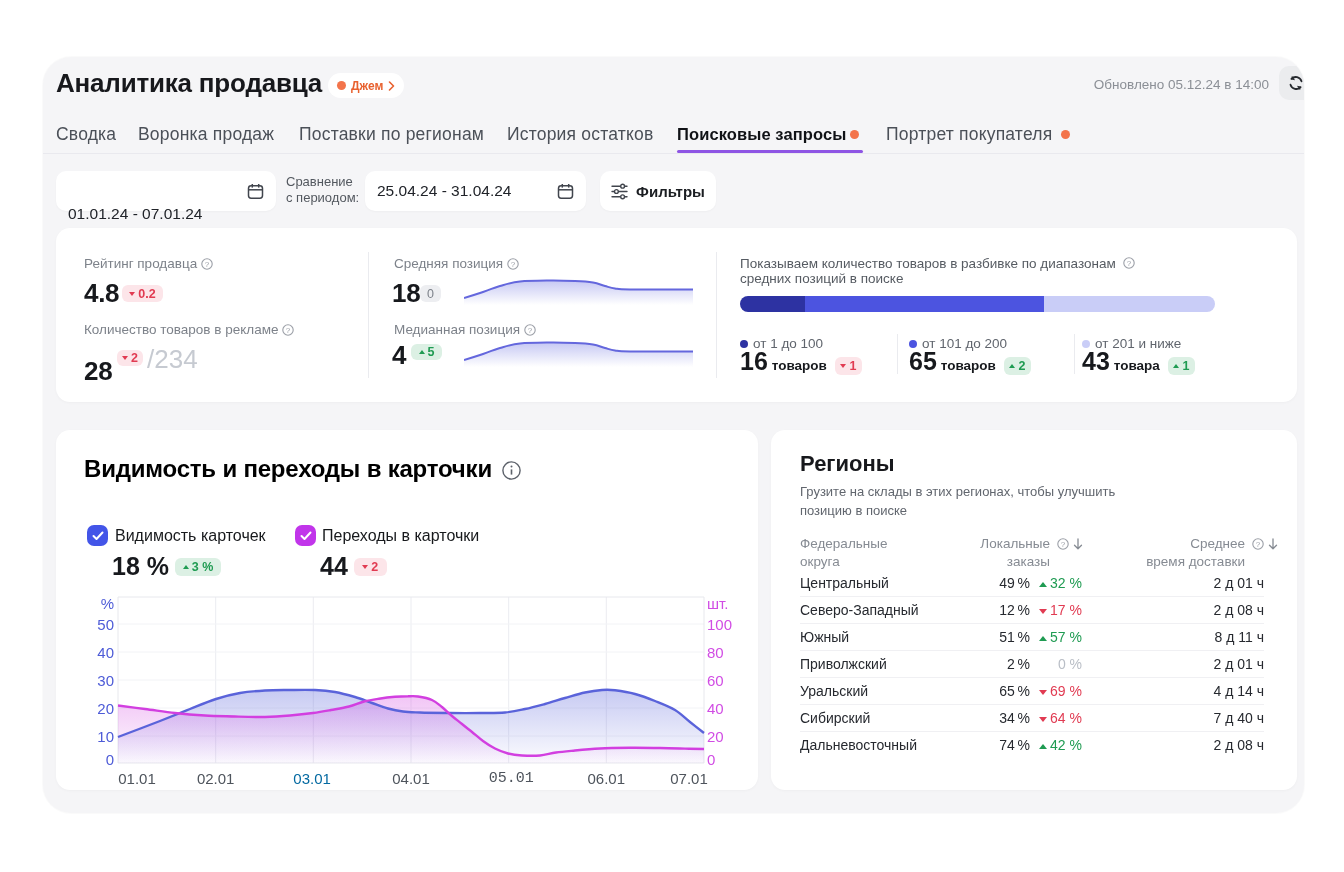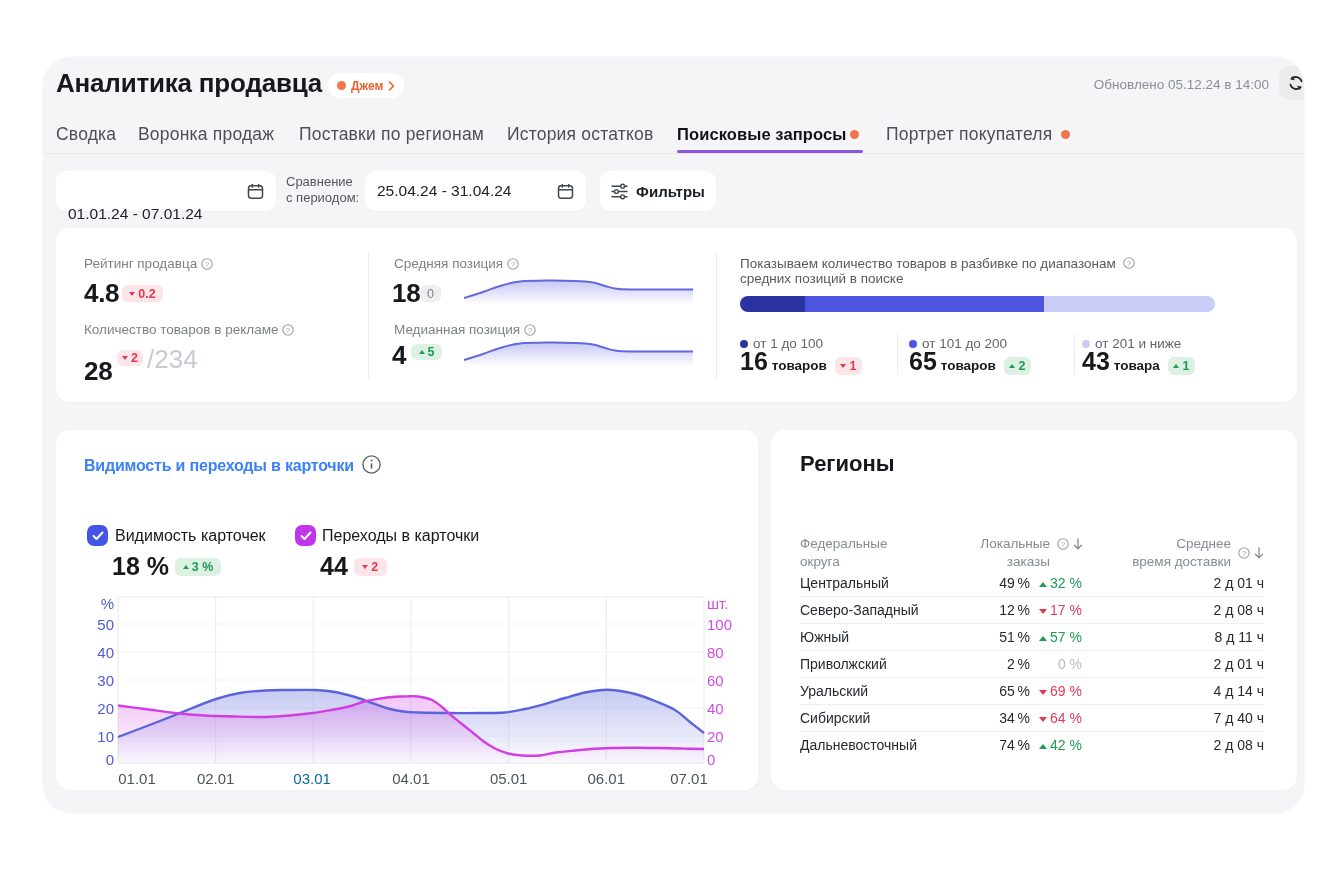--- a/index.html
+++ b/index.html
@@ -156,21 +156,21 @@
     </div>
   <div class="abs" style="left:1026px; top:108px; font-size:13.5px; color:#60656d;"><span style="display:inline-block;width:8px;height:8px;border-radius:50%;background:#c9cdf7;margin-right:5px;"></span>от 201 и ниже</div>
   <div class="abs" style="left:1026px; top:119px; display:flex; align-items:baseline;">
       <span style="font-size:25px;font-weight:700;color:#17191d;">43</span>
       <span style="font-size:13.5px;font-weight:700;color:#17191d;margin-left:4px;">товара</span>
       <span class="pill pill-green" style="position:static;margin-left:8px;width:27px;height:18px;font-size:12.5px;align-self:center;margin-top:8px;"><span class="tri-up" style="border-left-width:3.5px;border-right-width:3.5px;border-bottom-width:4.5px;"></span>1</span>
     </div>
 </div>
 
 <div class="white" id="chartcard" style="left:56px; top:430px; width:702px; height:360px;">
-  <div class="abs" style="left:28px; top:25px; font-size:16px; font-weight:800; color:#3b82f6; letter-spacing:-0.2px;">Видимость и переходы в карточки
+  <div class="abs" style="left:28px; top:25px; font-size:24px; font-weight:800; color:#000000; letter-spacing:-0.2px;">Видимость и переходы в карточки
     <svg width="19" height="19" viewBox="0 0 19 19" style="vertical-align:-3px; margin-left:4px;">
         <circle cx="9.5" cy="9.5" r="8.6" fill="none" stroke="#5c616a" stroke-width="1.4"></circle>
         <line x1="9.5" y1="8.4" x2="9.5" y2="13.6" stroke="#5c616a" stroke-width="1.6"></line>
         <circle cx="9.5" cy="5.6" r="1" fill="#5c616a"></circle>
       </svg>
   </div>
   <div class="abs" style="left:31px; top:95px; width:21px; height:21px; border-radius:7px; background:#4355e8; display:flex; align-items:center; justify-content:center;">
     <svg width="12" height="10" viewBox="0 0 12 10">
         <path d="M1.5 5 L4.5 8 L10.5 1.5" fill="none" stroke="#fff" stroke-width="2" stroke-linecap="round" stroke-linejoin="round"></path>
       </svg>
@@ -238,41 +238,42 @@
   <div class="abs" style="left:651px; top:186px; font-size:15px; color:#d14ce4;">100</div>
   <div class="abs" style="left:651px; top:214px; font-size:15px; color:#d14ce4;">80</div>
   <div class="abs" style="left:651px; top:242px; font-size:15px; color:#d14ce4;">60</div>
   <div class="abs" style="left:651px; top:270px; font-size:15px; color:#d14ce4;">40</div>
   <div class="abs" style="left:651px; top:298px; font-size:15px; color:#d14ce4;">20</div>
   <div class="abs" style="left:651px; top:321px; font-size:15px; color:#d14ce4;">0</div>
   <div class="abs" style="left:61px; top:340px; width:40px; text-align:center; font-size:15px; color:#4e545c;">01.01</div>
   <div class="abs" style="left:139.7px; top:340px; width:40px; text-align:center; font-size:15px; color:#4e545c;">02.01</div>
   <div class="abs" style="left:237.3px; top:340px; width:40px; text-align:left; font-size:15px; color:#0369a1;">03.01</div>
   <div class="abs" style="left:335px; top:340px; width:40px; text-align:center; font-size:15px; color:#4e545c;">04.01</div>
-  <div class="abs" style="left:432.7px; top:340px; width:40px; text-align:center; font-size:15px; color:#4e545c;">05.01</div>
+  <div class="abs" style="left:432.7px; top:340px; width:40px; text-align:center; font-size:15px; color:#4e545c;font-family:Liberation Mono, monospace;">05.01</div>
   <div class="abs" style="left:530.3px; top:340px; width:40px; text-align:center; font-size:15px; color:#4e545c;">06.01</div>
   <div class="abs" style="left:613px; top:340px; width:40px; text-align:center; font-size:15px; color:#4e545c;">07.01</div>
 </div>
 
 <div class="white" id="regions" style="left:771px; top:430px; width:526px; height:360px;">
   <div class="abs" style="left:29px; top:21px; font-size:22px; font-weight:800; color:#17181c;">Регионы</div>
+  <div class="abs" style="left:29px; top:52px; font-size:13px; line-height:19px; color:#61666e;">Грузите на склады в этих регионах, чтобы улучшить<br>позицию в поиске</div>
   <div class="abs" style="left:29px; top:105px; font-size:13.5px; line-height:17.5px; color:#868b93;">Федеральные<br>округа</div>
   <div class="abs" style="right:214px; top:105px; display:flex;">
     <div style="text-align:right; font-size:13.5px; line-height:17.5px; color:#868b93;">Локальные<br>заказы</div>
     <div style="margin-left:7px; display:flex; align-items:center; height:17px; gap:4px;">
       <svg width="12" height="12" viewBox="0 0 12 12">
           <circle cx="6" cy="6" r="5.2" fill="none" stroke="#9b9fa7" stroke-width="1.1"></circle>
           <text x="6" y="8.7" text-anchor="middle" font-size="8" fill="#9b9fa7" font-family="Liberation Sans">?</text>
         </svg>
       <svg width="10" height="12" viewBox="0 0 10 12">
           <path d="M5 1 L5 10.5 M1.5 7.2 L5 10.8 L8.5 7.2" fill="none" stroke="#868b93" stroke-width="1.3" stroke-linecap="round" stroke-linejoin="round"></path>
         </svg>
     </div>
   </div>
-  <div class="abs" style="right:33px; top:105px; display:flex;align-items:center;">
+  <div class="abs" style="right:19px; top:105px; display:flex;">
     <div style="text-align:right; font-size:13.5px; line-height:17.5px; color:#868b93;">Среднее<br>время доставки</div>
     <div style="margin-left:7px; display:flex; align-items:center; height:17px; gap:4px;">
       <svg width="12" height="12" viewBox="0 0 12 12">
           <circle cx="6" cy="6" r="5.2" fill="none" stroke="#9b9fa7" stroke-width="1.1"></circle>
           <text x="6" y="8.7" text-anchor="middle" font-size="8" fill="#9b9fa7" font-family="Liberation Sans">?</text>
         </svg>
       <svg width="10" height="12" viewBox="0 0 10 12">
           <path d="M5 1 L5 10.5 M1.5 7.2 L5 10.8 L8.5 7.2" fill="none" stroke="#868b93" stroke-width="1.3" stroke-linecap="round" stroke-linejoin="round"></path>
         </svg>
     </div>

